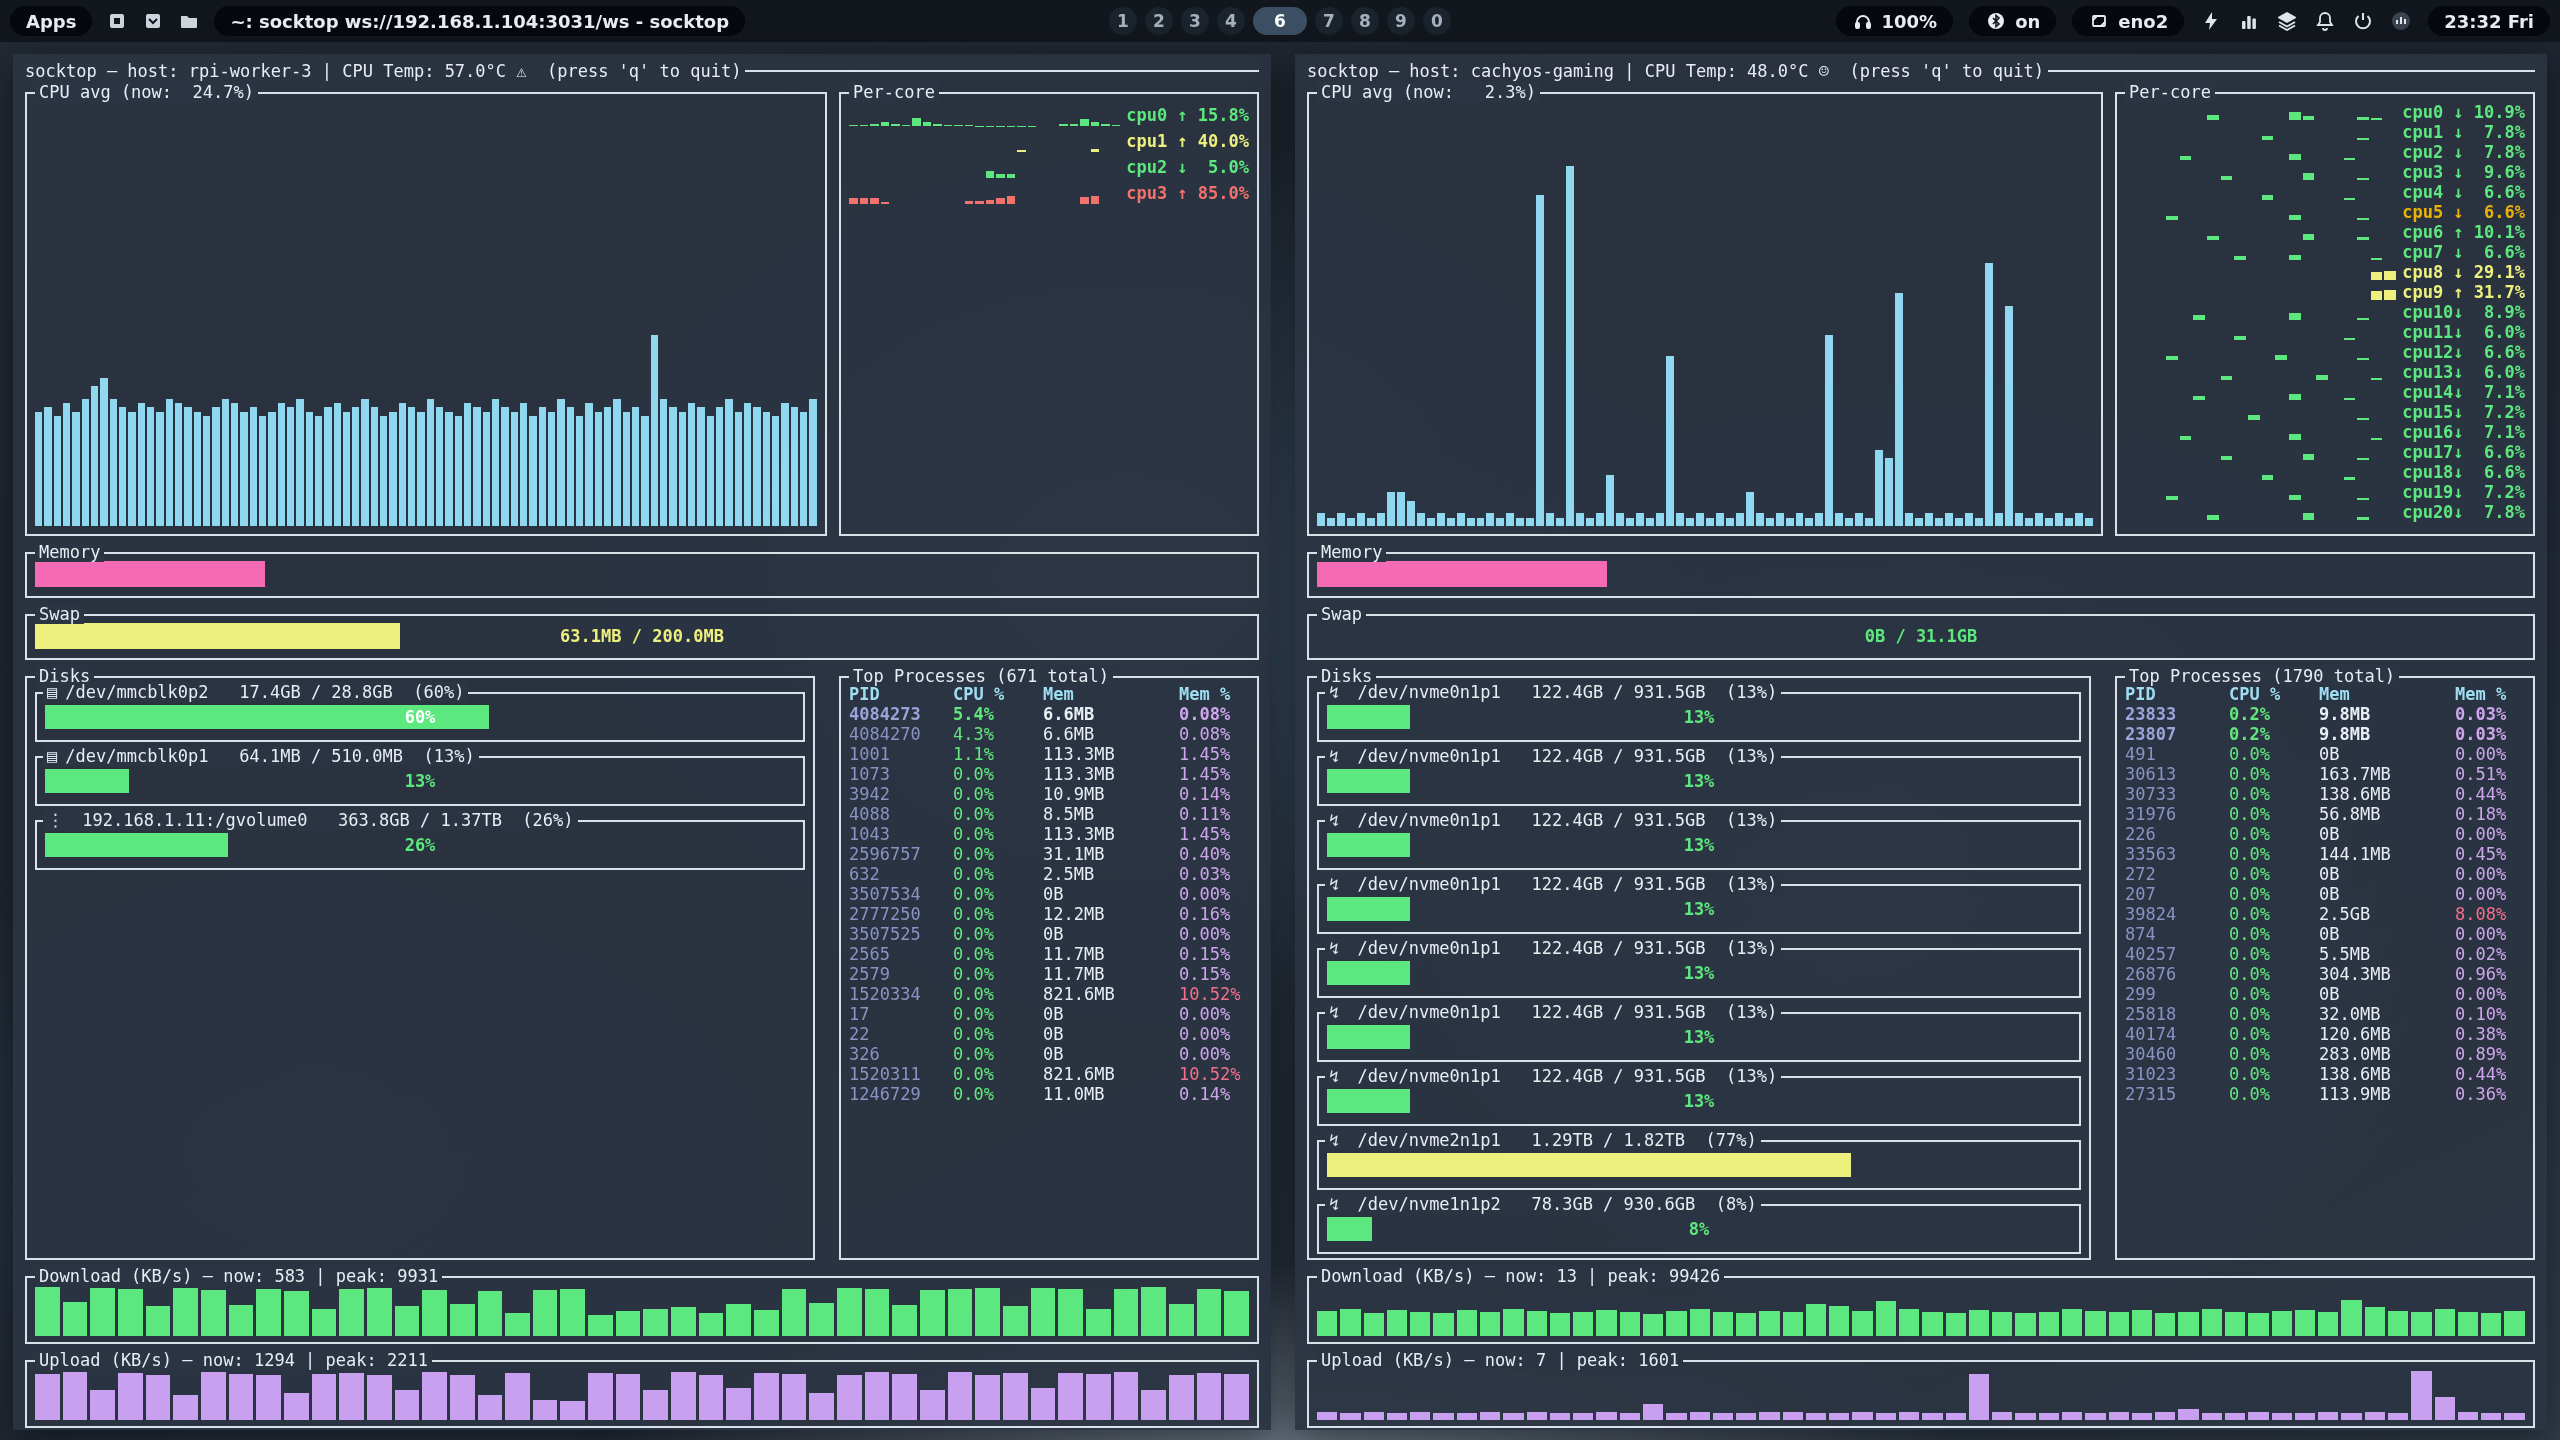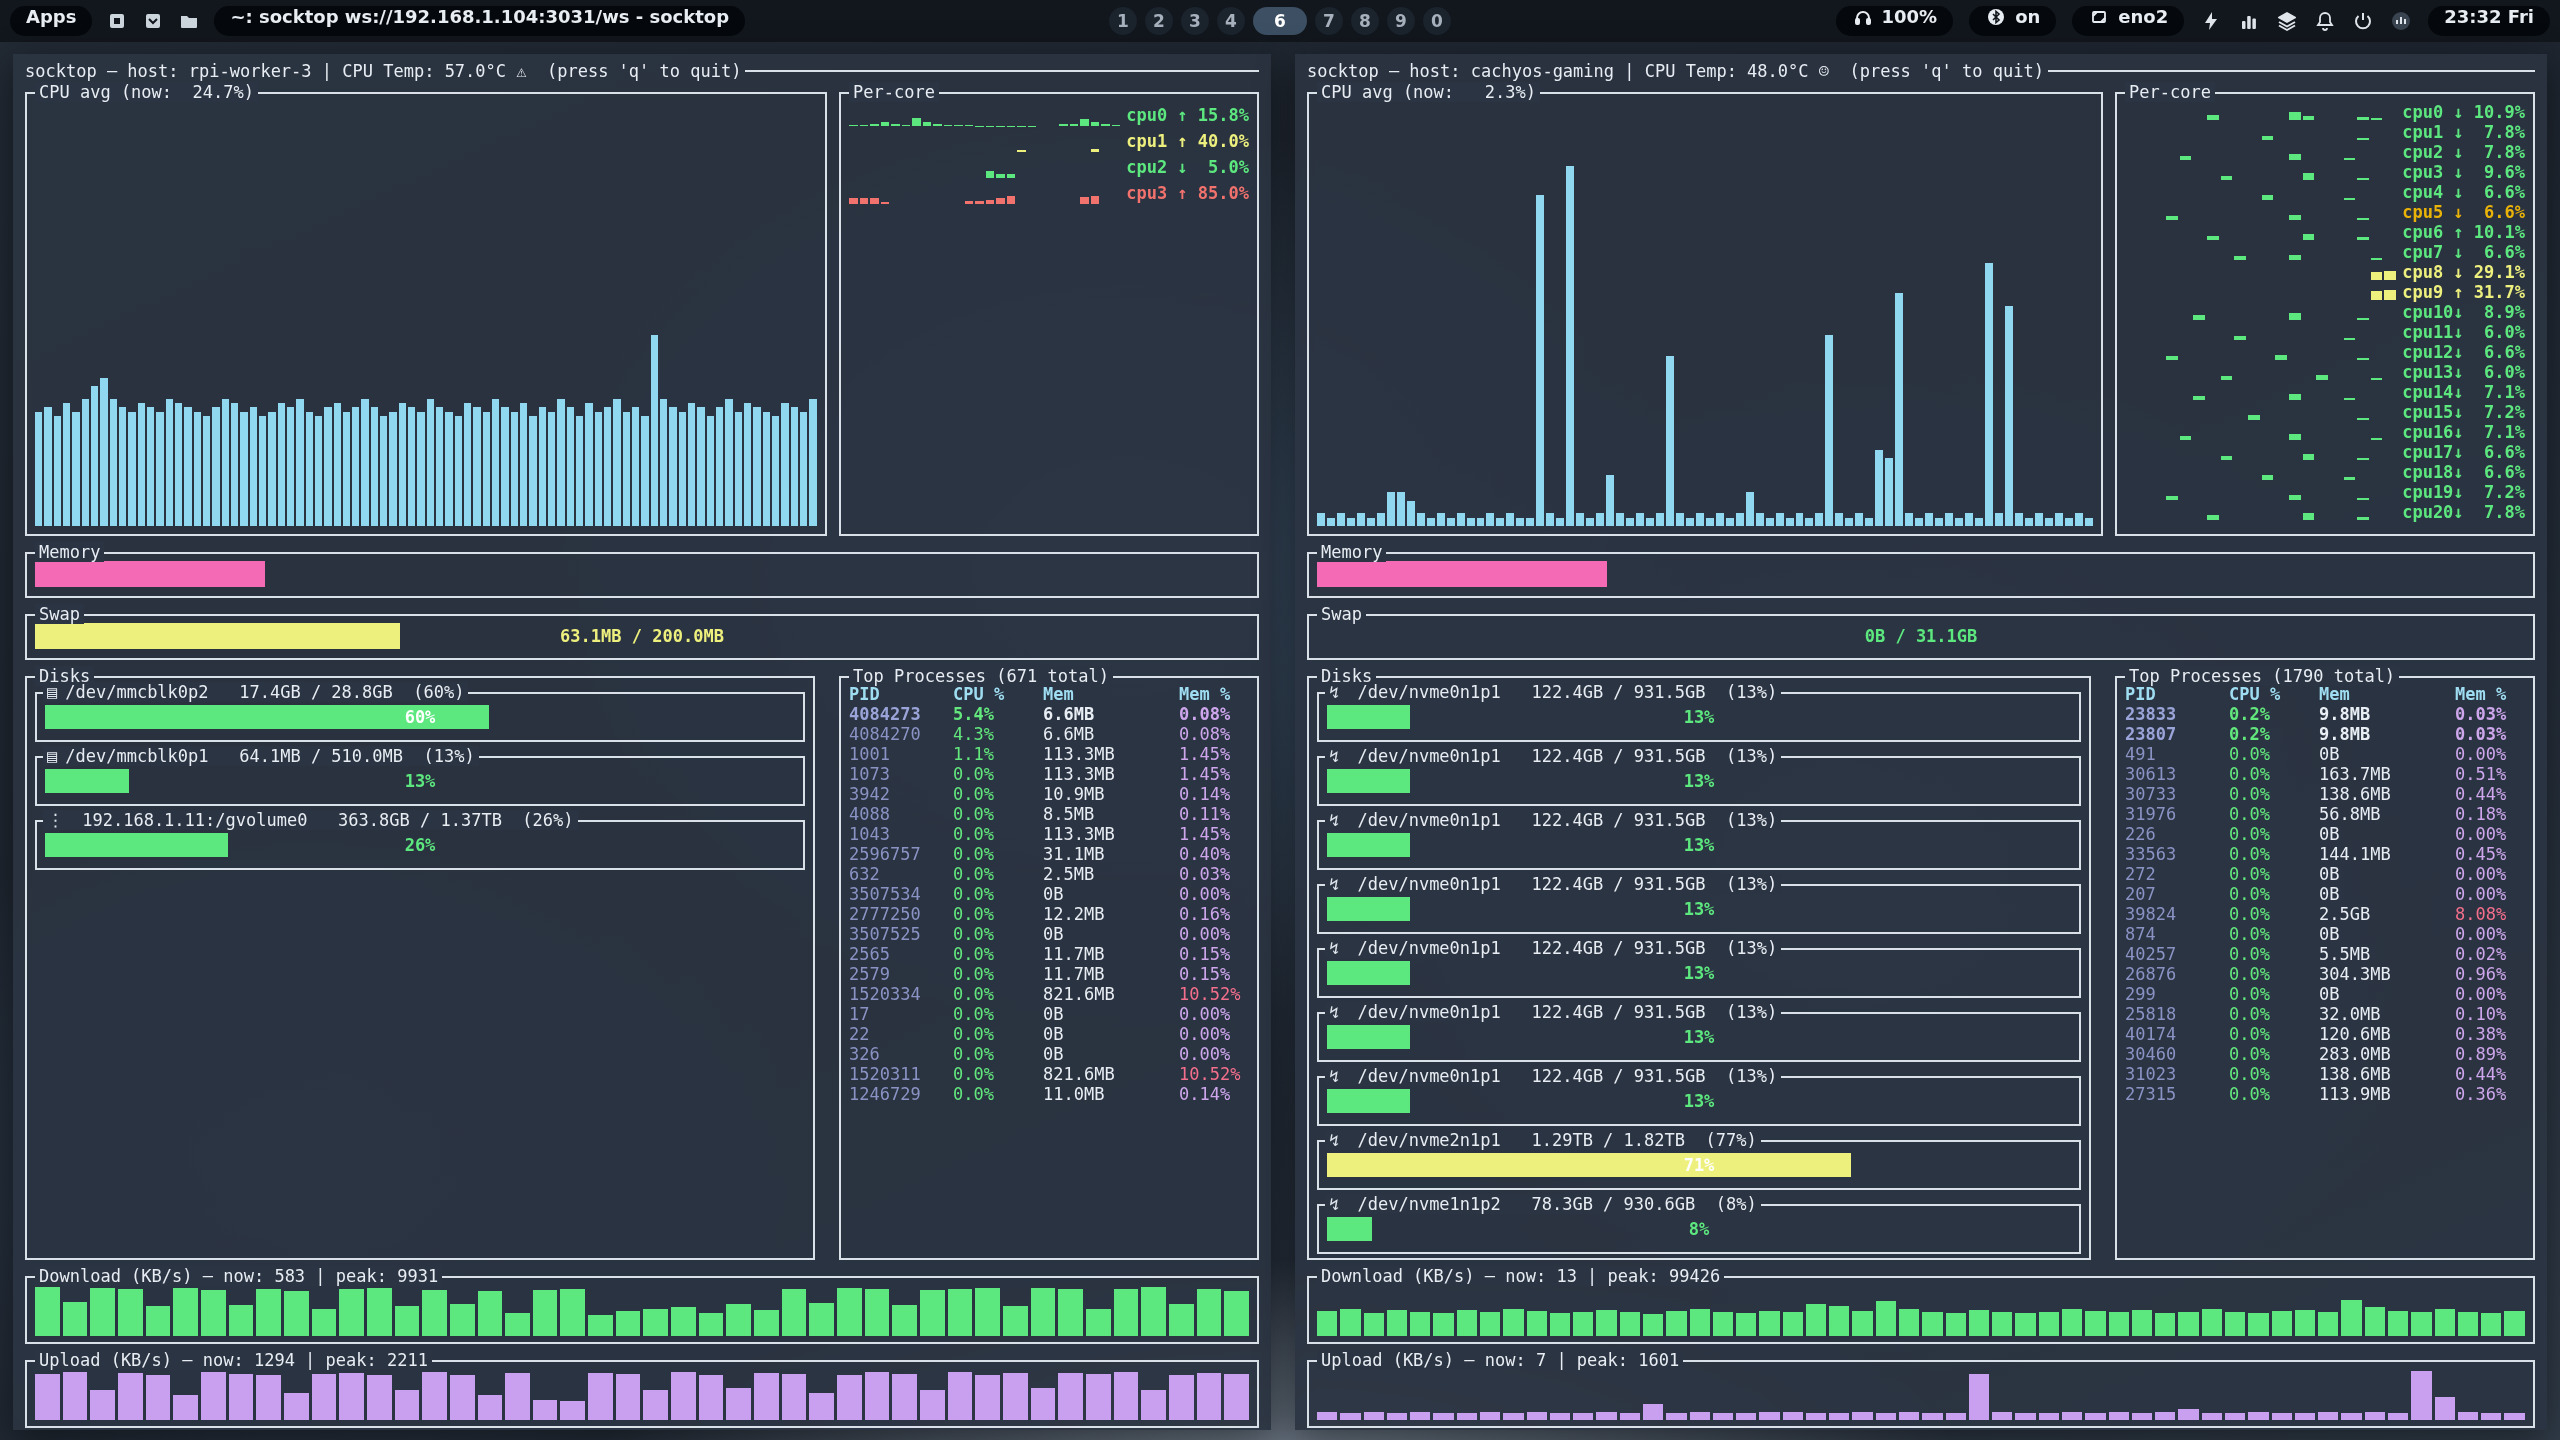--- a/index.html
+++ b/index.html
@@ -10,21 +10,21 @@
     background-image:
       radial-gradient(900px 700px at 44% 40%, rgba(120,170,220,0.30), transparent 65%),
       radial-gradient(1000px 800px at 72% 60%, rgba(110,160,215,0.26), transparent 65%),
       radial-gradient(700px 500px at 12% 80%, rgba(90,130,180,0.22), transparent 70%),
       radial-gradient(900px 260px at 50% 101%, rgba(165,178,192,0.55), transparent 75%),
       linear-gradient(155deg,#222a34 0%,#1e252f 45%,#262f3b 75%,#313c49 100%);
   }
   
   .topbar{position:absolute;left:0;top:0;right:0;height:42px;background:#12161d;
     display:flex;align-items:center;padding:0 10px;gap:14px;color:#dfe5ec;font-size:18px;}
-  .pill{background:#05080c;border-radius:16px;height:30px;display:flex;
+  .pill{background:#05080c;border-radius:16px;height:30px;display:flex;align-items:center;
     gap:8px;padding:0 16px;font-weight:700;color:#e8edf3;white-space:nowrap;}
   .tb-icon{width:22px;height:22px;display:flex;align-items:center;justify-content:center;color:#ccd4dc;}
   .tb-icon svg{width:20px;height:20px;}
   .ws-cluster{position:absolute;left:50%;transform:translateX(-50%);display:flex;gap:8px;align-items:center;}
   .ws{min-width:28px;height:28px;border-radius:15px;background:#1b232c;color:#a7b1bd;
     display:flex;align-items:center;justify-content:center;font-weight:700;font-size:17px;padding:0 6px;}
   .ws.active{min-width:54px;background:#3c4f63;color:#ffffff;}
   .tray{margin-left:auto;display:flex;align-items:center;gap:16px;}
   
   .term{position:absolute;top:54px;bottom:10px;background:rgba(43,52,66,0.93);
@@ -1239,21 +1239,20 @@
             <div class="dpct" style="color: rgb(93, 232, 127);">13%</div>
           </div>
           <div class="dbox">
             <div class="dtitle"><span class="dicon">↯</span><span> /dev/nvme0n1p1   122.4GB / 931.5GB  (13%)</span></div>
             <div class="dbar" style="width: calc(13% - 16px); background: rgb(93, 232, 127);"></div>
             <div class="dpct" style="color: rgb(93, 232, 127);">13%</div>
           </div>
           <div class="dbox">
             <div class="dtitle"><span class="dicon">↯</span><span> /dev/nvme2n1p1   1.29TB / 1.82TB  (77%)</span></div>
             <div class="dbar" style="width: calc(71% - 16px); background: rgb(238, 240, 126);"></div>
-            <div class="dpct" style="color: rgb(255, 255, 255);">71%</div>
           </div>
           <div class="dbox">
             <div class="dtitle"><span class="dicon">↯</span><span> /dev/nvme1n1p2   78.3GB / 930.6GB  (8%)</span></div>
             <div class="dbar" style="width: calc(8% - 16px); background: rgb(93, 232, 127);"></div>
             <div class="dpct" style="color: rgb(93, 232, 127);">8%</div>
           </div>
         </div>
     </div>
     <div class="box proc-box">
       <span class="btitle">Top Processes (1790 total)</span>

